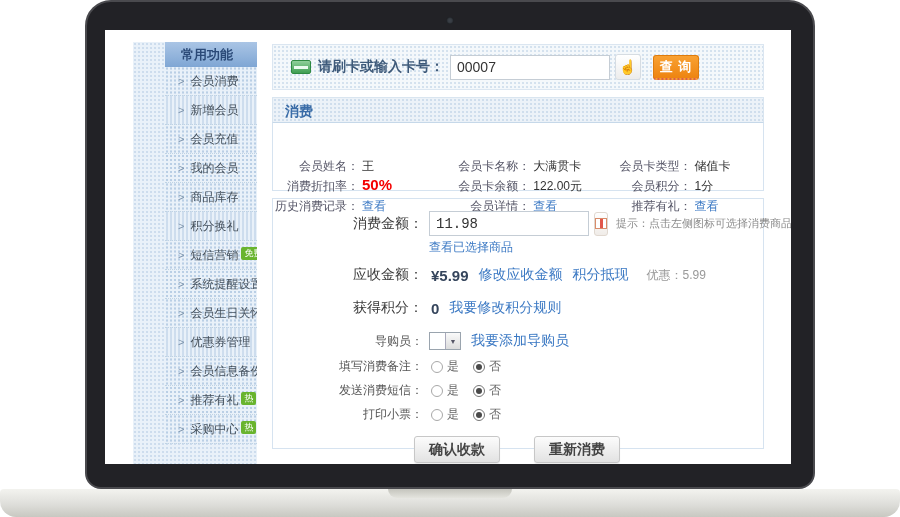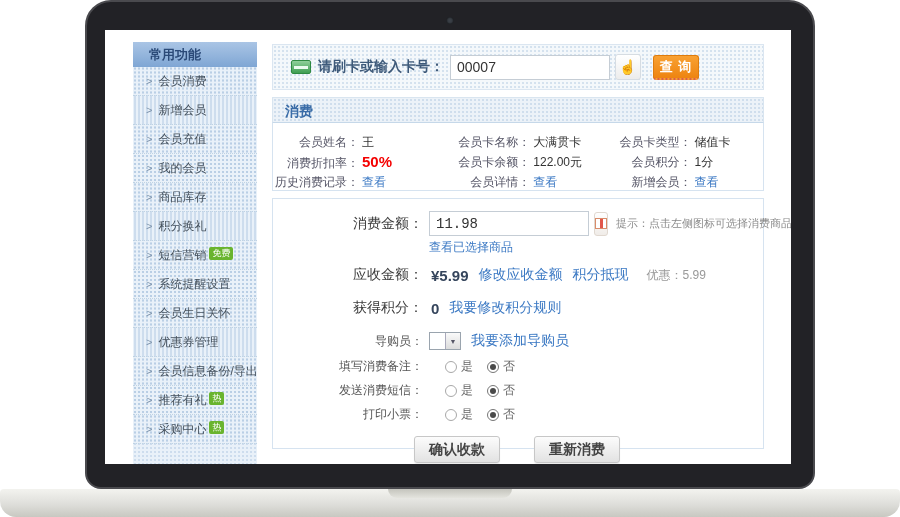--- a/index.html
+++ b/index.html
@@ -17,21 +17,21 @@
            width:124px; height:9px; background:linear-gradient(#c4c4bd,#e4e4de);
            border-radius:0 0 9px 9px; }
   .screen { position:absolute; left:18px; top:28px; width:686px; height:434px;
             background:#ffffff; overflow:hidden; }
 
   .dots { background-image:radial-gradient(rgba(140,175,210,.30) 1px, transparent 1px);
           background-size:4px 4px; }
 
   
   .sidebar { position:absolute; left:28px; top:12px; width:124px; bottom:0;
-             background-color:#e9f1f9; }
+             background-color:#e9f1f9;padding-left:32px; }
   .sb-header { height:25px; line-height:25px; padding-left:16px;
                background:linear-gradient(#aac5e5,#7fa6d4); color:#2b4a78;
                font-weight:bold; font-size:13px; }
   .sb-item { height:29px; line-height:28px; padding-left:13px; font-size:12px;
              color:#44505c; border-bottom:1px dotted #bfd3e4; cursor:pointer;
              white-space:nowrap; overflow:hidden; }
   .sb-arrow { color:#7e95ad; margin-right:6px; font-size:11px; }
   .badge { display:inline-block; background:#69b42e; color:#fff; font-size:9px;
            line-height:11px; padding:1px 3px; border-radius:2px; margin-left:3px;
            vertical-align:3px; }
@@ -60,21 +60,21 @@
   .section-header { margin-top:7px; height:26px; line-height:26px; padding-left:12px;
                     background-color:#ecf2f8; border:1px solid #d9e5f0;
                     border-bottom:1px solid #c6d8e9; color:#3a6ca7; font-weight:bold;
                     font-size:14px; }
 
   .member-box { border:1px solid #d6e3f0; border-top:none; height:68px;
                 display:flex; padding-top:9px; background:#fff; }
   .m-col { display:flex; flex-direction:column; }
   .m-col1 { width:178px; } .m-col2 { width:168px; } .m-col3 { width:146px; }
   .m-row { height:20px; line-height:20px; font-size:12px; white-space:nowrap; }
-  .m-lbl { display:inline-block; text-align:right; color:#556; }
+  .m-lbl { display:inline-block; text-align:right; color:#556;margin-top:24px; }
   .m-col1 .m-lbl { width:86px; } .m-col2 .m-lbl { width:80px; } .m-col3 .m-lbl { width:74px; }
   .m-val { color:#333; margin-left:3px; }
   .red-val { color:#f40000; font-weight:bold; font-size:15px; }
   a.lnk { color:#3a78c3; text-decoration:none; cursor:pointer; }
 
   .form-box { margin-top:7px; border:1px solid #d6e3f0; height:251px; padding-top:12px; background:#fff; }
   .f-row { display:flex; align-items:center; }
   .f-lbl { width:150px; text-align:right; font-size:14px; color:#3c3c3c; flex:none; white-space:nowrap; }
   .f-lbl-sm { width:150px; text-align:right; font-size:12px; color:#555; flex:none; white-space:nowrap; }
   .amount-input { width:160px; height:25px; border:1px solid #c5cdd5; font-size:14px;
@@ -82,21 +82,21 @@
   .gift-btn { width:24px; height:24px; margin-left:5px; border:1px solid #e0d8d0;
               background:linear-gradient(#ffffff,#f0ece8); border-radius:3px;
               display:flex; align-items:center; justify-content:center; cursor:pointer; }
   .gift-glyph { width:12px; height:11px; border:1px solid #d98c6a;
                 background:linear-gradient(90deg,#fff 4px,#e2564a 4px,#e2564a 7px,#fff 7px); }
   .tip { font-size:11px; color:#8a8a8a; margin-left:8px; white-space:nowrap; }
   .viewlink-row { margin:3px 0 10px 156px; font-size:12px; }
   .big-val { font-size:15px; font-weight:bold; color:#35455c; margin-left:8px; }
   .links12 { font-size:14px; margin-left:10px; }
   .muted { font-size:12px; color:#999; margin-left:18px; }
-  .gap14 { margin-bottom:15px; } .gap8 { margin-bottom:8px; } .gap7 { margin-bottom:7px;gap:14px; }
+  .gap14 { margin-bottom:15px; } .gap8 { margin-bottom:8px; } .gap7 { margin-bottom:7px; }
   .select-box { width:32px; height:18px; border:1px solid #9aa4ae; background:#fff;
                 display:flex; justify-content:flex-end; margin-left:6px; cursor:pointer; }
   .select-arrow { width:15px; height:16px; border-left:1px solid #aab; font-size:7px;
                   color:#556; background:linear-gradient(#fafafa,#dcdcdc);
                   display:flex; align-items:center; justify-content:center; }
   .radio { width:12px; height:12px; border-radius:50%; border:1px solid #a8a8a8;
            background:#fff; display:inline-block; margin-right:4px; flex:none; }
   .radio.sel { border-color:#777; }
   .radio.sel:after { content:""; display:block; width:6px; height:6px; border-radius:50%;
                      background:#4a4a4a; margin:2px; }
@@ -157,21 +157,21 @@
             <div class="m-row"><span class="m-lbl">历史消费记录：</span><a class="lnk m-val">查看</a></div>
           </div>
           <div class="m-col m-col2">
             <div class="m-row"><span class="m-lbl">会员卡名称：</span><span class="m-val">大满贯卡</span></div>
             <div class="m-row"><span class="m-lbl">会员卡余额：</span><span class="m-val">122.00元</span></div>
             <div class="m-row"><span class="m-lbl">会员详情：</span><a class="lnk m-val">查看</a></div>
           </div>
           <div class="m-col m-col3">
             <div class="m-row"><span class="m-lbl">会员卡类型：</span><span class="m-val">储值卡</span></div>
             <div class="m-row"><span class="m-lbl">会员积分：</span><span class="m-val">1分</span></div>
-            <div class="m-row"><span class="m-lbl">新增会员：</span><a class="lnk m-val">查看</a></div>
+            <div class="m-row"><span class="m-lbl">推荐有礼：</span><a class="lnk m-val">查看</a></div>
           </div>
         </div>
 
         <div class="form-box">
 
           <div class="f-row">
             <span class="f-lbl">消费金额：</span>
             <input class="amount-input" value="11.98" style="">
             <button class="gift-btn">
                 <span class="gift-glyph"></span>

